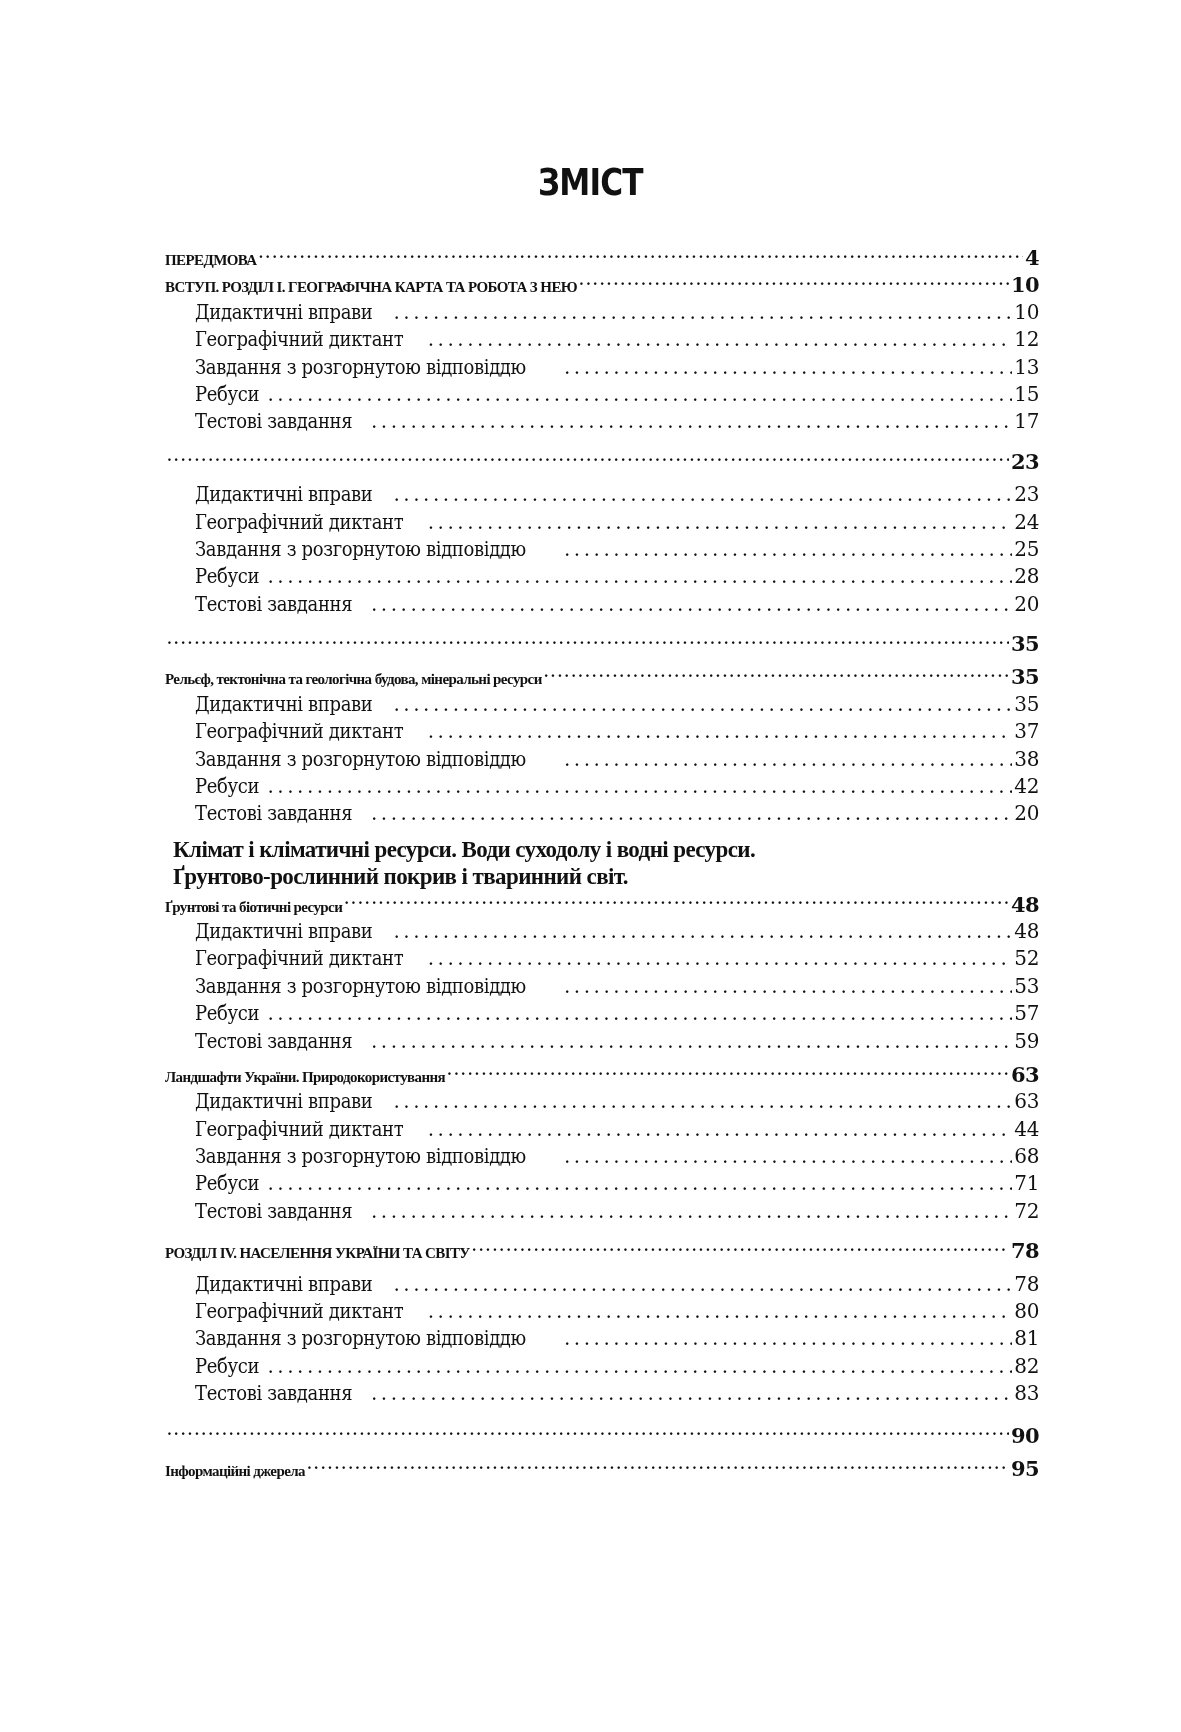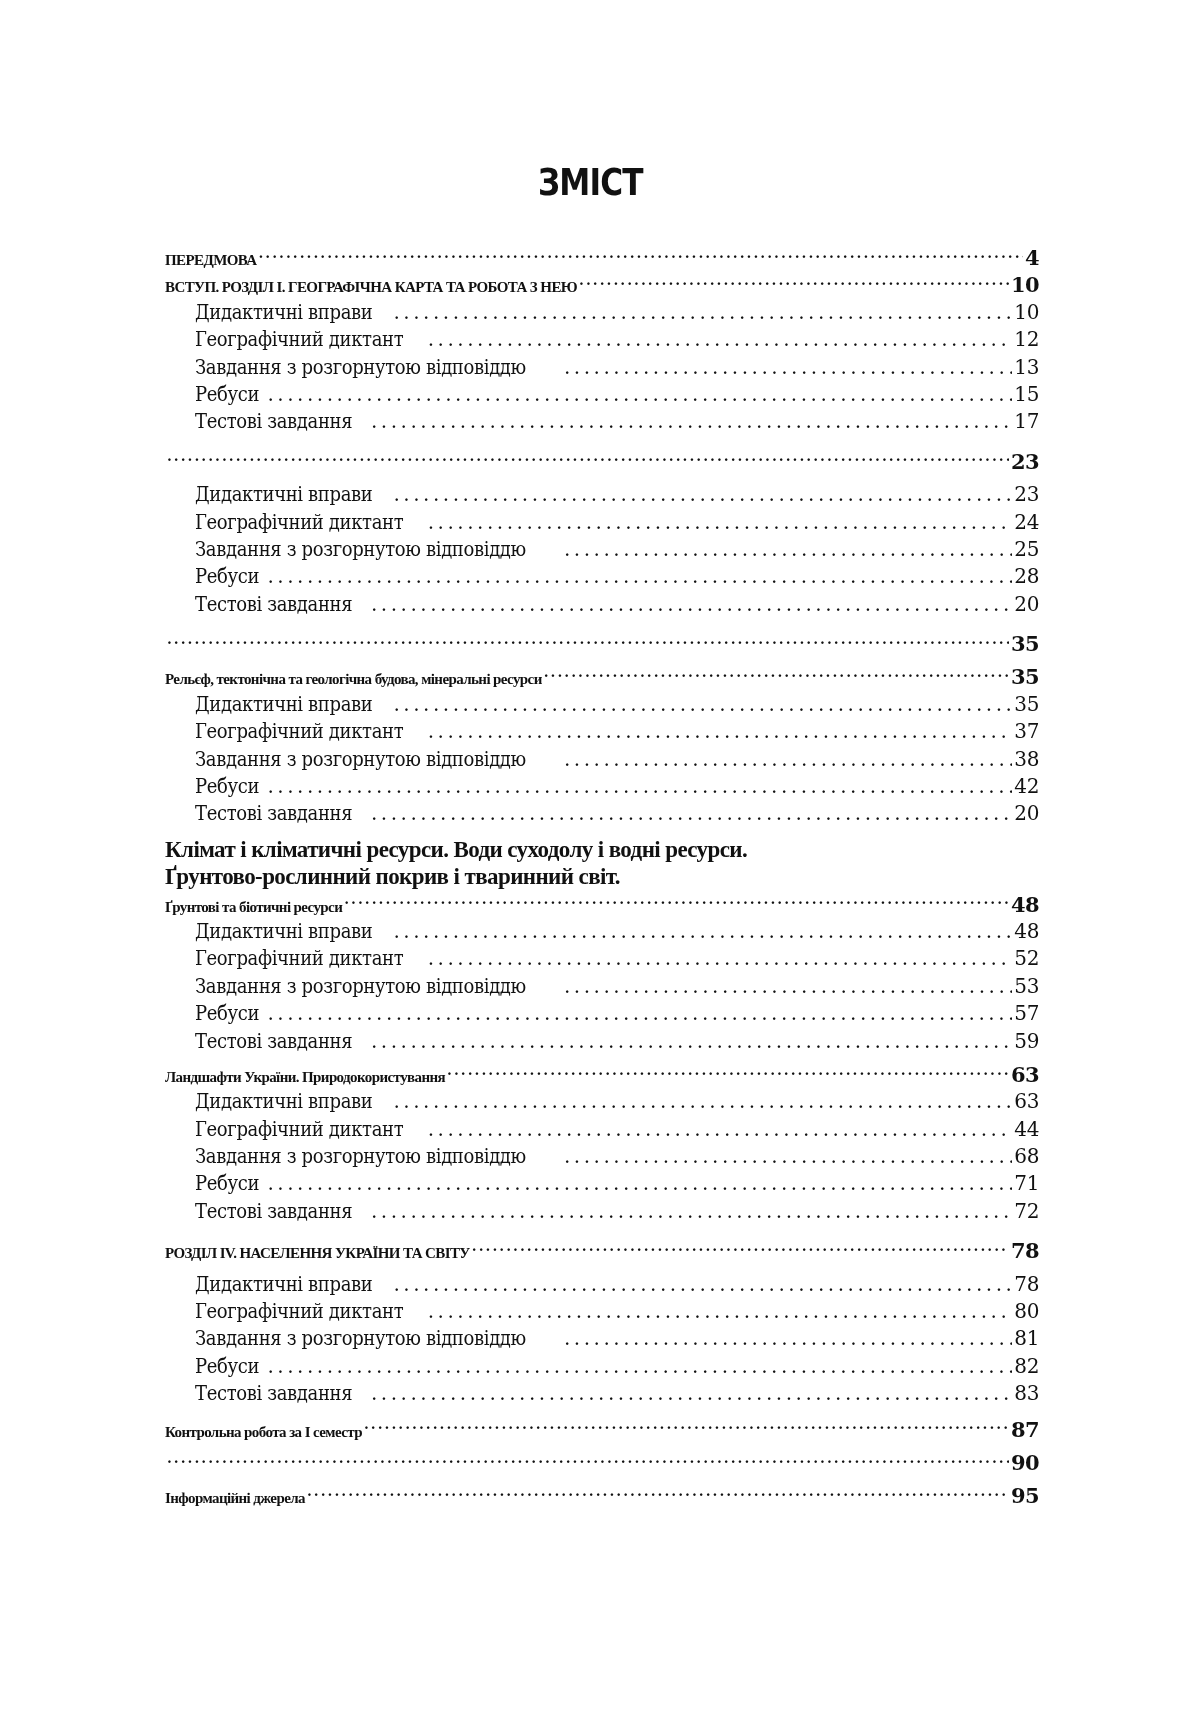--- a/index.html
+++ b/index.html
@@ -77,20 +77,21 @@
   .lvl1 .leader::after { font-weight: bold; letter-spacing: 5px; }
   .gap { height: 12px; }
   .heading-line {
     height: 27.4px;
     line-height: 27.4px;
     font-family: "Liberation Serif", serif;
     font-weight: bold;
     font-size: 23px;
     letter-spacing: -0.6px;
     white-space: nowrap;
+    margin-left: 8px;
   }
 </style>
 </head>
 <body>
 
 <div class="page-title">ЗМІСТ</div>
 
 <div class="toc">
 
   <div class="toc-entry lvl0">
@@ -298,25 +299,20 @@
     <span class="page">82</span>
   </div>
   <div class="toc-entry lvl1">
     <span class="label">Тестові завдання</span>
     <span class="leader"></span>
     <span class="page">83</span>
   </div>
 
   <div class="gap" style="height:8px"></div>
 
-  <div class="toc-entry lvl0">
-    <span class="label">Контрольна робота за І семестр</span>
-    <span class="leader"></span>
-    <span class="page">87</span>
-  </div>
   <div class="gap" style="height:6px"></div>
   <div class="toc-entry lvl0">
     <span class="leader"></span>
     <span class="page">90</span>
   </div>
   <div class="gap" style="height:6px"></div>
   <div class="toc-entry lvl0">
     <span class="label">Інформаційні джерела</span>
     <span class="leader"></span>
     <span class="page">95</span>

